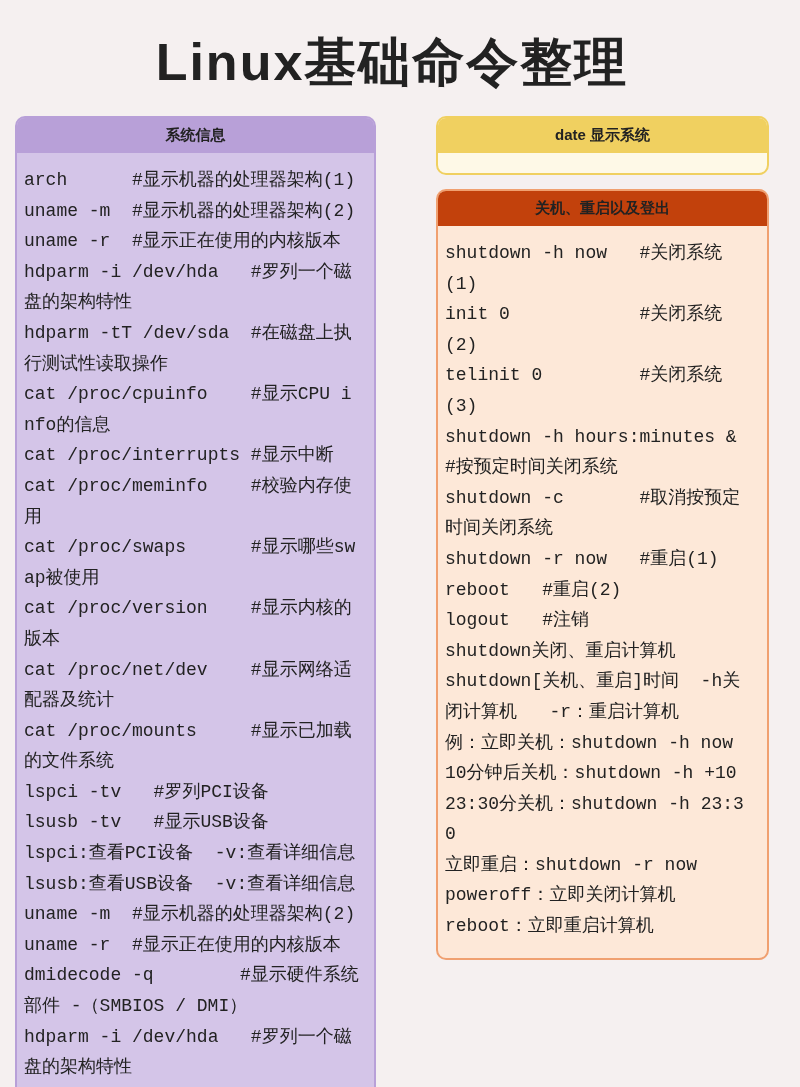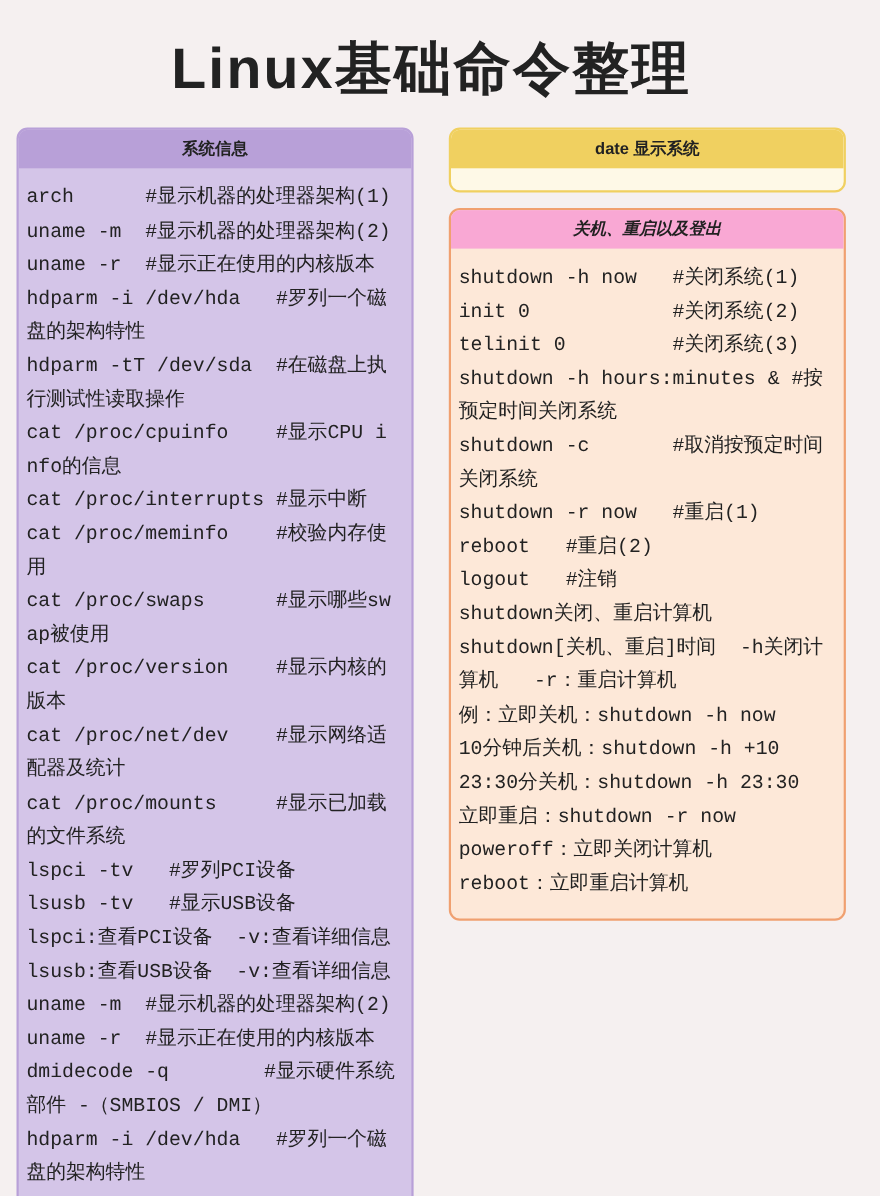--- a/index.html
+++ b/index.html
@@ -43,20 +43,21 @@
       display: flex;
       flex-direction: column;
       gap: 0;
     }
 
     
     .right-col {
       display: flex;
       flex-direction: column;
       gap: 14px;
+      margin-left: 28px;
     }
 
     
     .section-box {
       border-radius: 10px;
       padding: 0 0 12px 0;
       overflow: hidden;
     }
 
     .section-box.purple {
@@ -86,23 +87,22 @@
       background: #b8a0d8;
       color: #222;
     }
 
     .section-box.yellow .section-header {
       background: #f0d060;
       color: #222;
     }
 
     .section-box.salmon .section-header {
-      background: #f9a8d4;
-      color: #222;
-      font-style: italic;
+      background: #c2410c;
+      color: #222;
     }
 
     .section-content {
       padding: 4px 14px 4px 7px;
       font-size: 18px;
       line-height: 1.7;
       color: #222;
       font-family: 'Courier New', monospace;
       white-space: pre-wrap;
       word-break: break-all;

